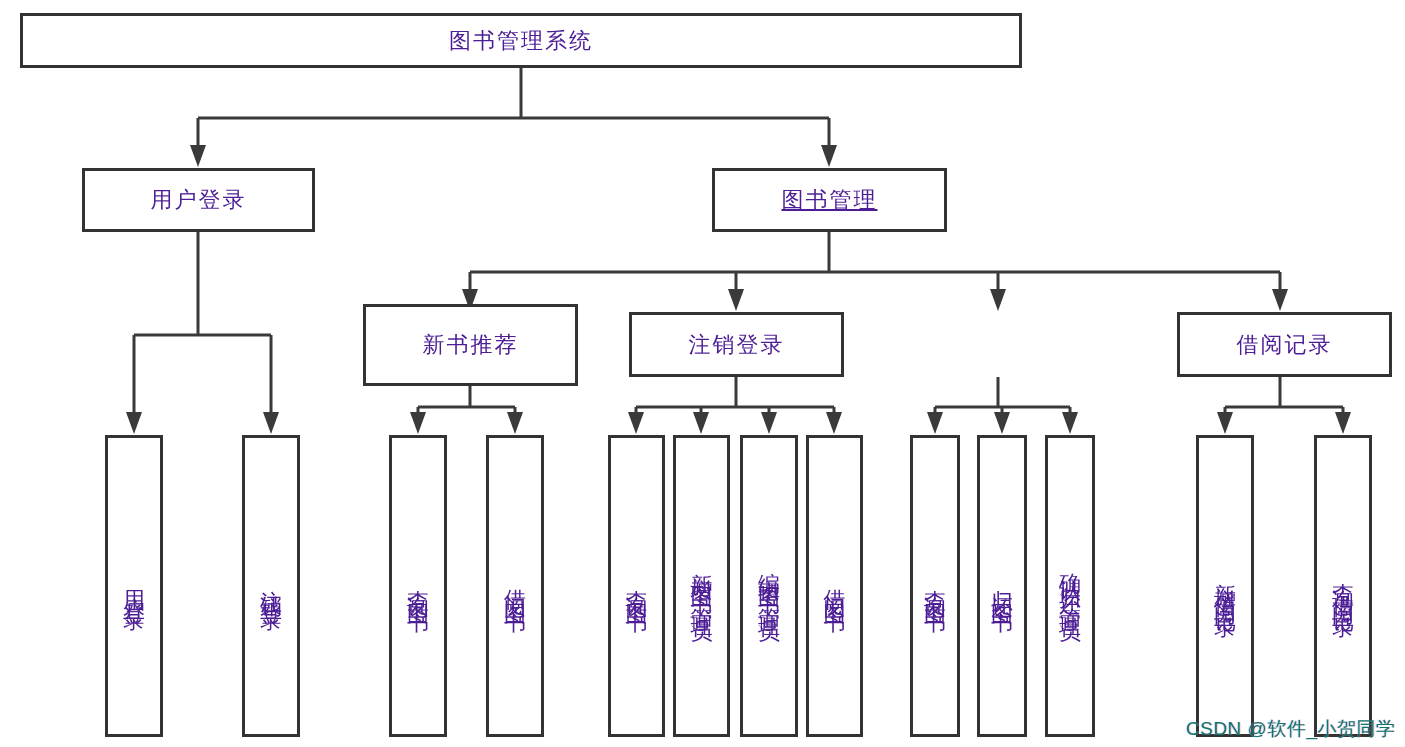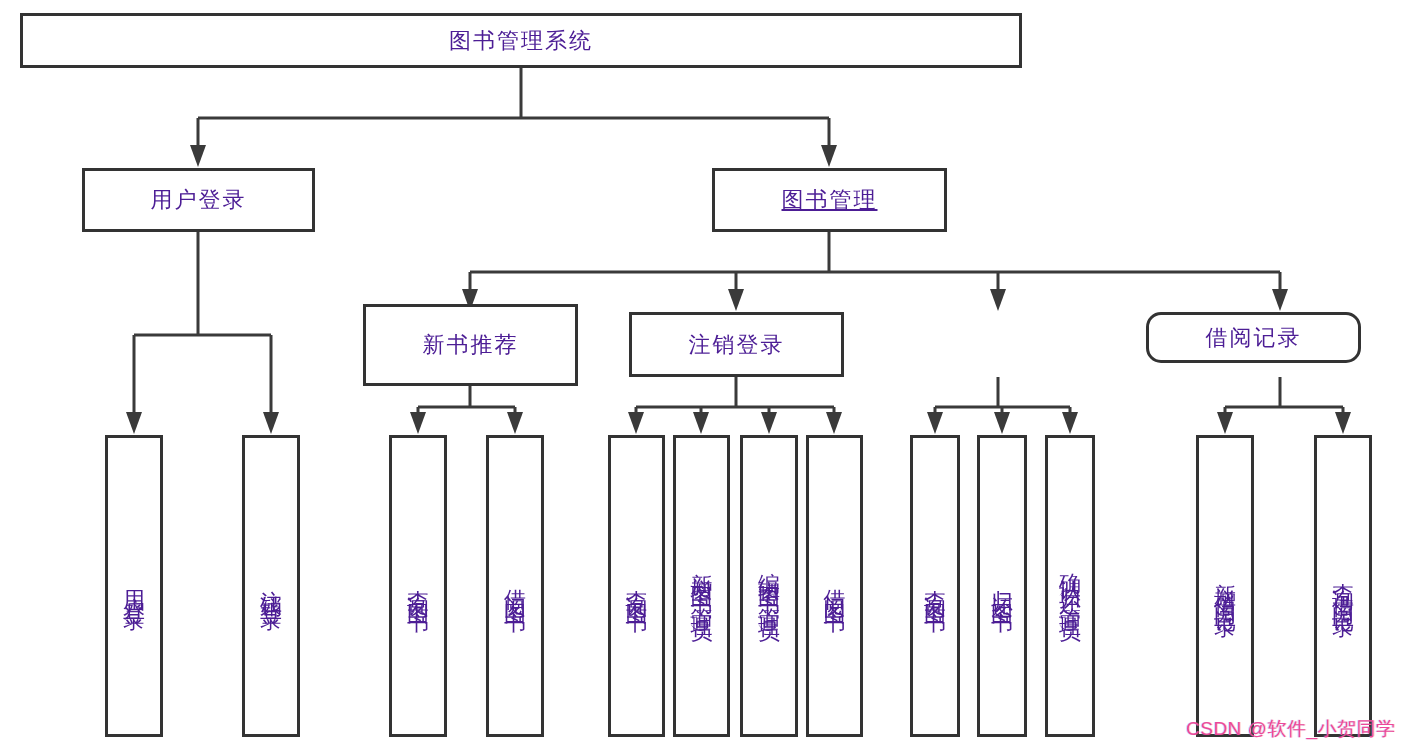--- a/index.html
+++ b/index.html
@@ -37,21 +37,21 @@
     line-height: 1;
     font-size: 22px;
     padding: 10px 0;
   }
   .watermark {
     position: absolute;
     left: 1186px;
     top: 716px;
     font-size: 19px;
     letter-spacing: 0.5px;
-    color: #ec4899;
+    color: #0f766e;
     text-shadow: 1px 0 0 rgba(255,120,120,0.35), -1px 0 0 rgba(120,150,255,0.35);
     white-space: nowrap;
   }
 </style>
 </head>
 <body>
 
 <div class="canvas">
 
   <svg class="connectors" viewBox="0 0 1405 747" xmlns="http://www.w3.org/2000/svg" aria-hidden="true">
@@ -101,21 +101,21 @@
     </g>
   </svg>
 
   <div class="node" style="left:20px; top:13px; width:1002px; height:55px;">图书管理系统</div>
 
   <div class="node" style="left:82px; top:168px; width:233px; height:64px;">用户登录</div>
   <div class="node" style="left:712px; top:168px; width:235px; height:64px;text-decoration:underline;">图书管理</div>
 
   <div class="node" style="left:363px; top:304px; width:215px; height:82px;">新书推荐</div>
   <div class="node" style="left:629px; top:312px; width:215px; height:65px;">注销登录</div>
-  <div class="node" style="left:1146px; top:312px; width:215px; height:51px;border-radius:15px;">借阅记录</div>
+  <div class="node" style="left:1177px; top:312px; width:215px; height:65px;">借阅记录</div>
 
   <div class="node v" style="left:105px; top:435px; width:58px; height:302px;">用户登录</div>
   <div class="node v" style="left:242px; top:435px; width:58px; height:302px;">注销登录</div>
 
   <div class="node v" style="left:389px; top:435px; width:58px; height:302px;">查询图书</div>
   <div class="node v" style="left:486px; top:435px; width:58px; height:302px;">借阅图书</div>
 
   <div class="node v" style="left:608px; top:435px; width:57px; height:302px;">查询图书</div>
   <div class="node v" style="left:673px; top:435px; width:57px; height:302px;">新增图书（管理员）</div>
   <div class="node v" style="left:740px; top:435px; width:58px; height:302px;">编辑图书（管理员）</div>

